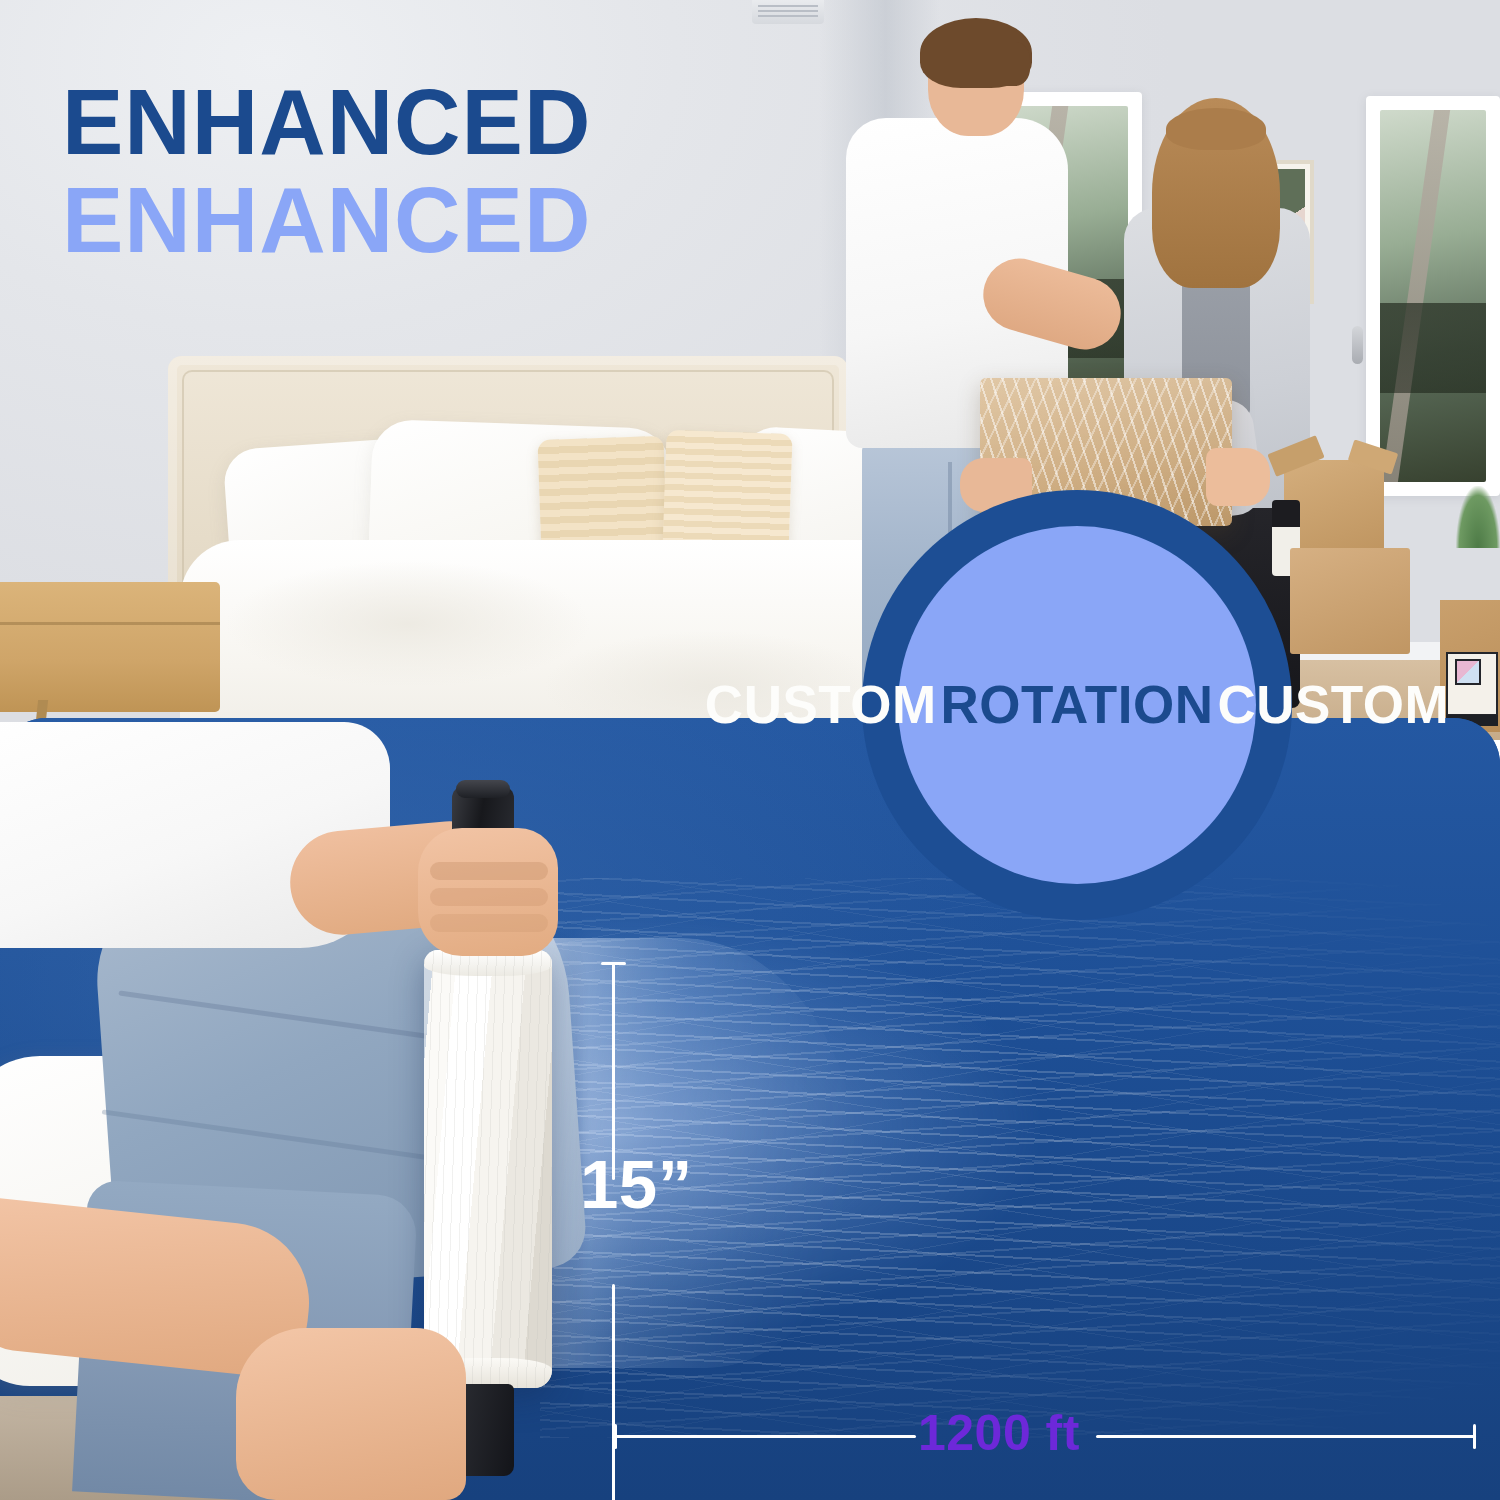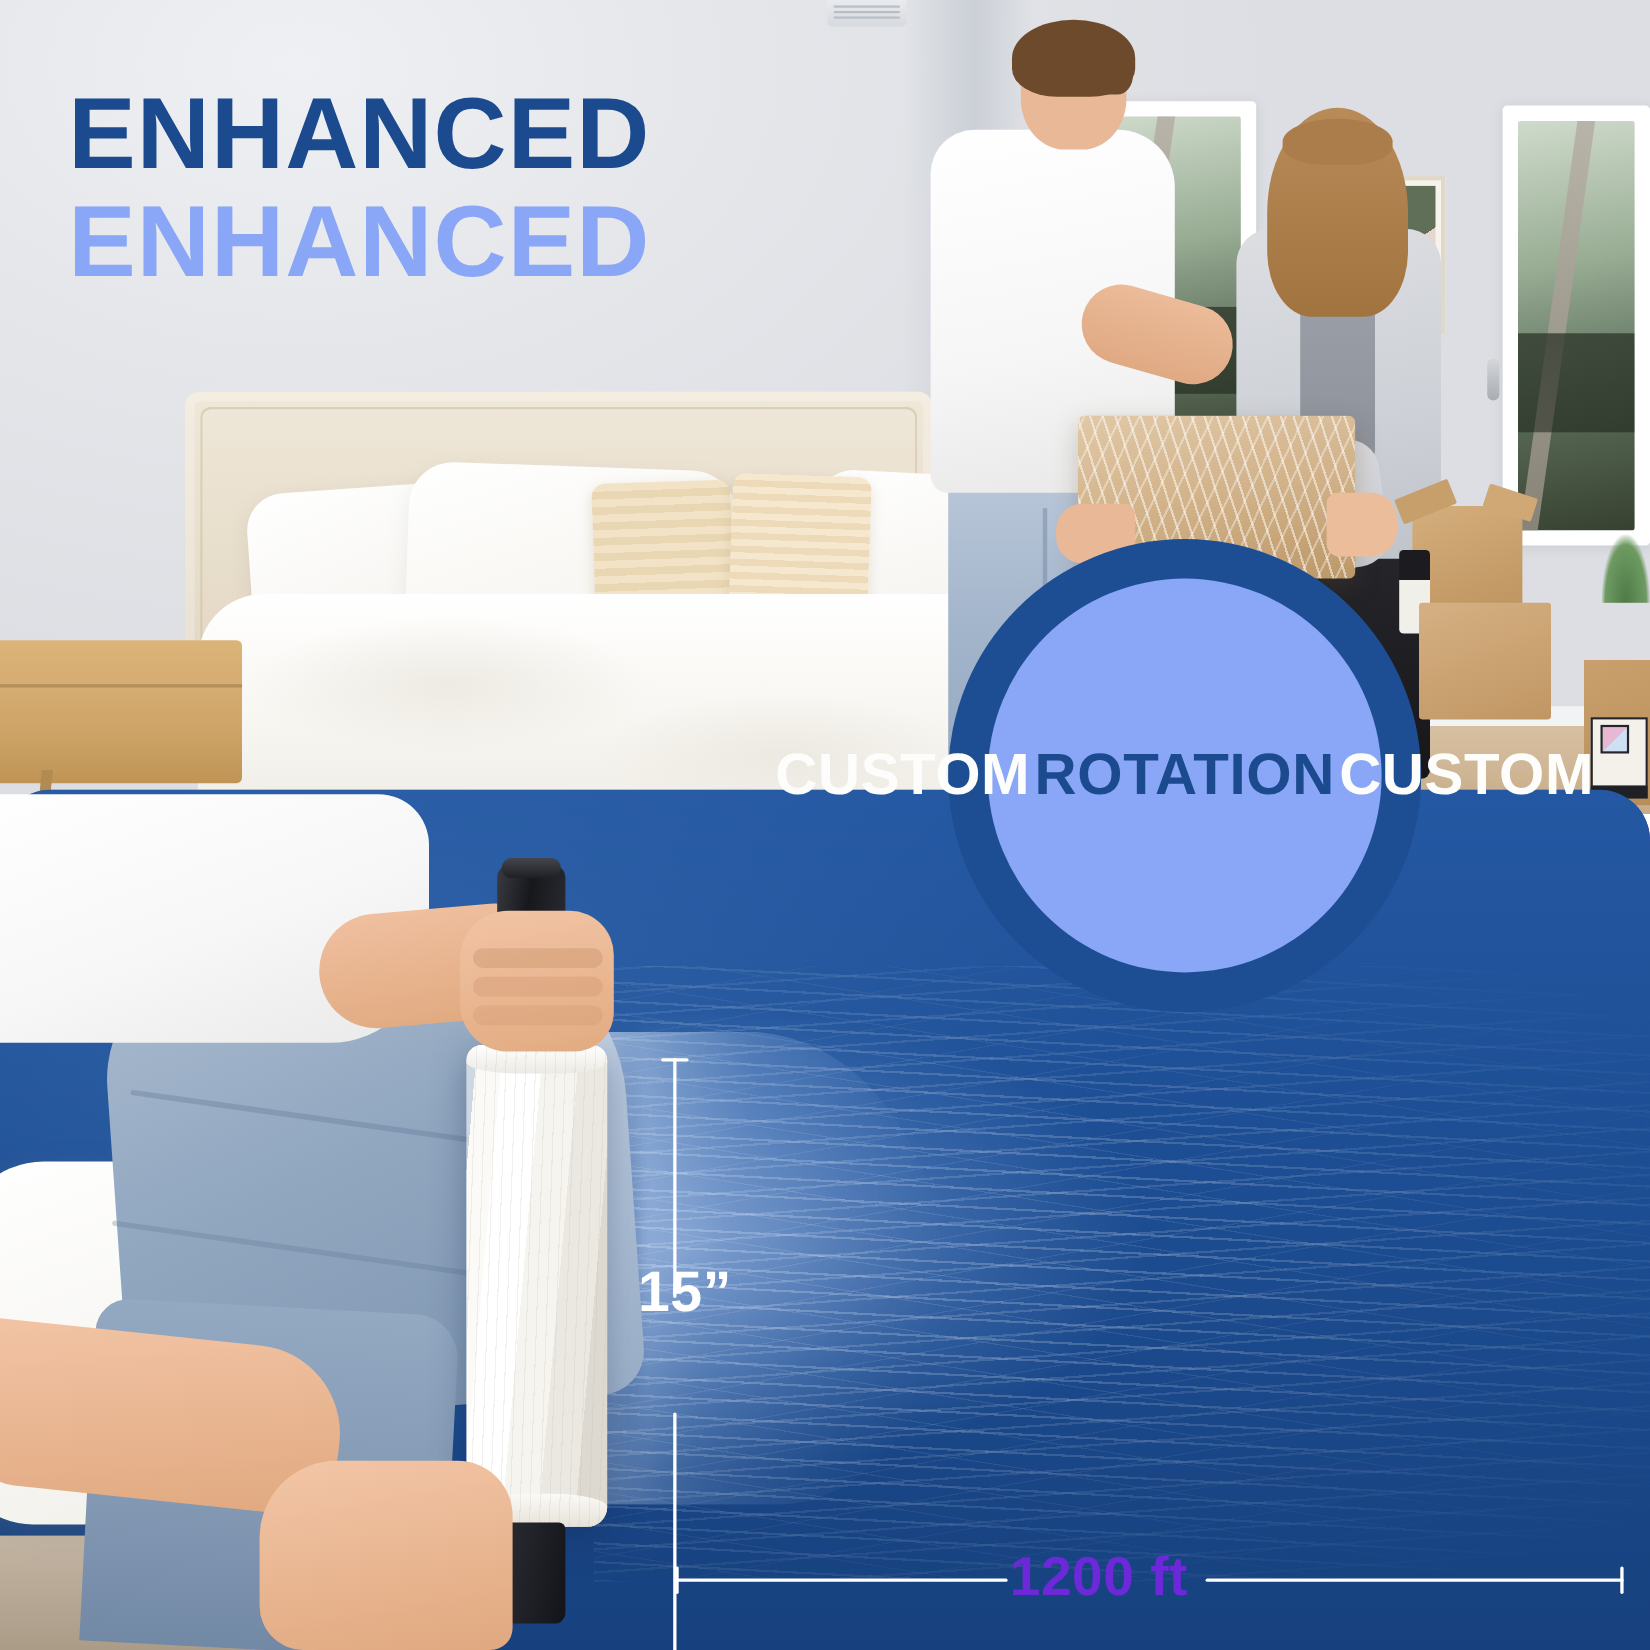--- a/index.html
+++ b/index.html
@@ -399,21 +399,21 @@
 
   
   .dim-v { position:absolute; left:612px; top:962px; width:3px; z-index:35; }
   .dim-v .seg { position:absolute; left:0; width:3px; background:#ffffff; border-radius:2px; }
   .dim-v .seg-top { top:0; height:218px; }
   .dim-v .seg-bot { top:322px; height:224px; }
   .dim-v .cap { position:absolute; left:-11px; width:25px; height:3px; background:#ffffff; border-radius:2px; }
   .dim-v .cap-top { top:0; }
   .dim-v-label {
     position:absolute; left:580px; top:1145px; z-index:36;
-    color:#ffffff; font-weight:bold; font-size:52px; letter-spacing:.5px; white-space:nowrap;
+    color:#ffffff; font-weight:bold; font-size:69px; letter-spacing:.5px; white-space:nowrap;
   }
 
   .dim-h { position:absolute; left:614px; top:1435px; width:862px; height:3px; z-index:35; }
   .dim-h .seg { position:absolute; top:0; height:3px; background:#ffffff; border-radius:2px; }
   .dim-h .seg-l { left:0; width:302px; }
   .dim-h .seg-r { left:482px; width:380px; }
   .dim-h .cap { position:absolute; top:-11px; width:3px; height:25px; background:#ffffff; border-radius:2px; }
   .dim-h .cap-l { left:0; }
   .dim-h .cap-r { left:859px; }
   .dim-h-label {

